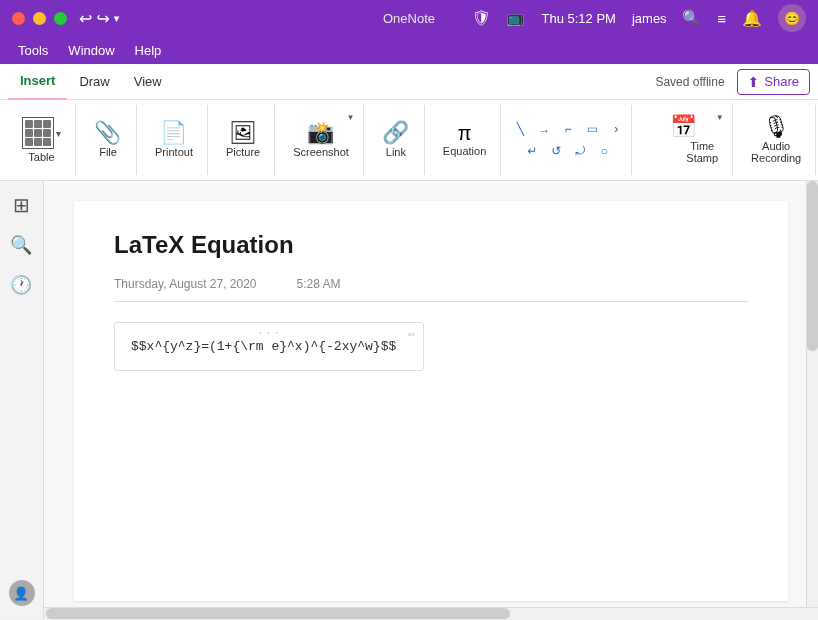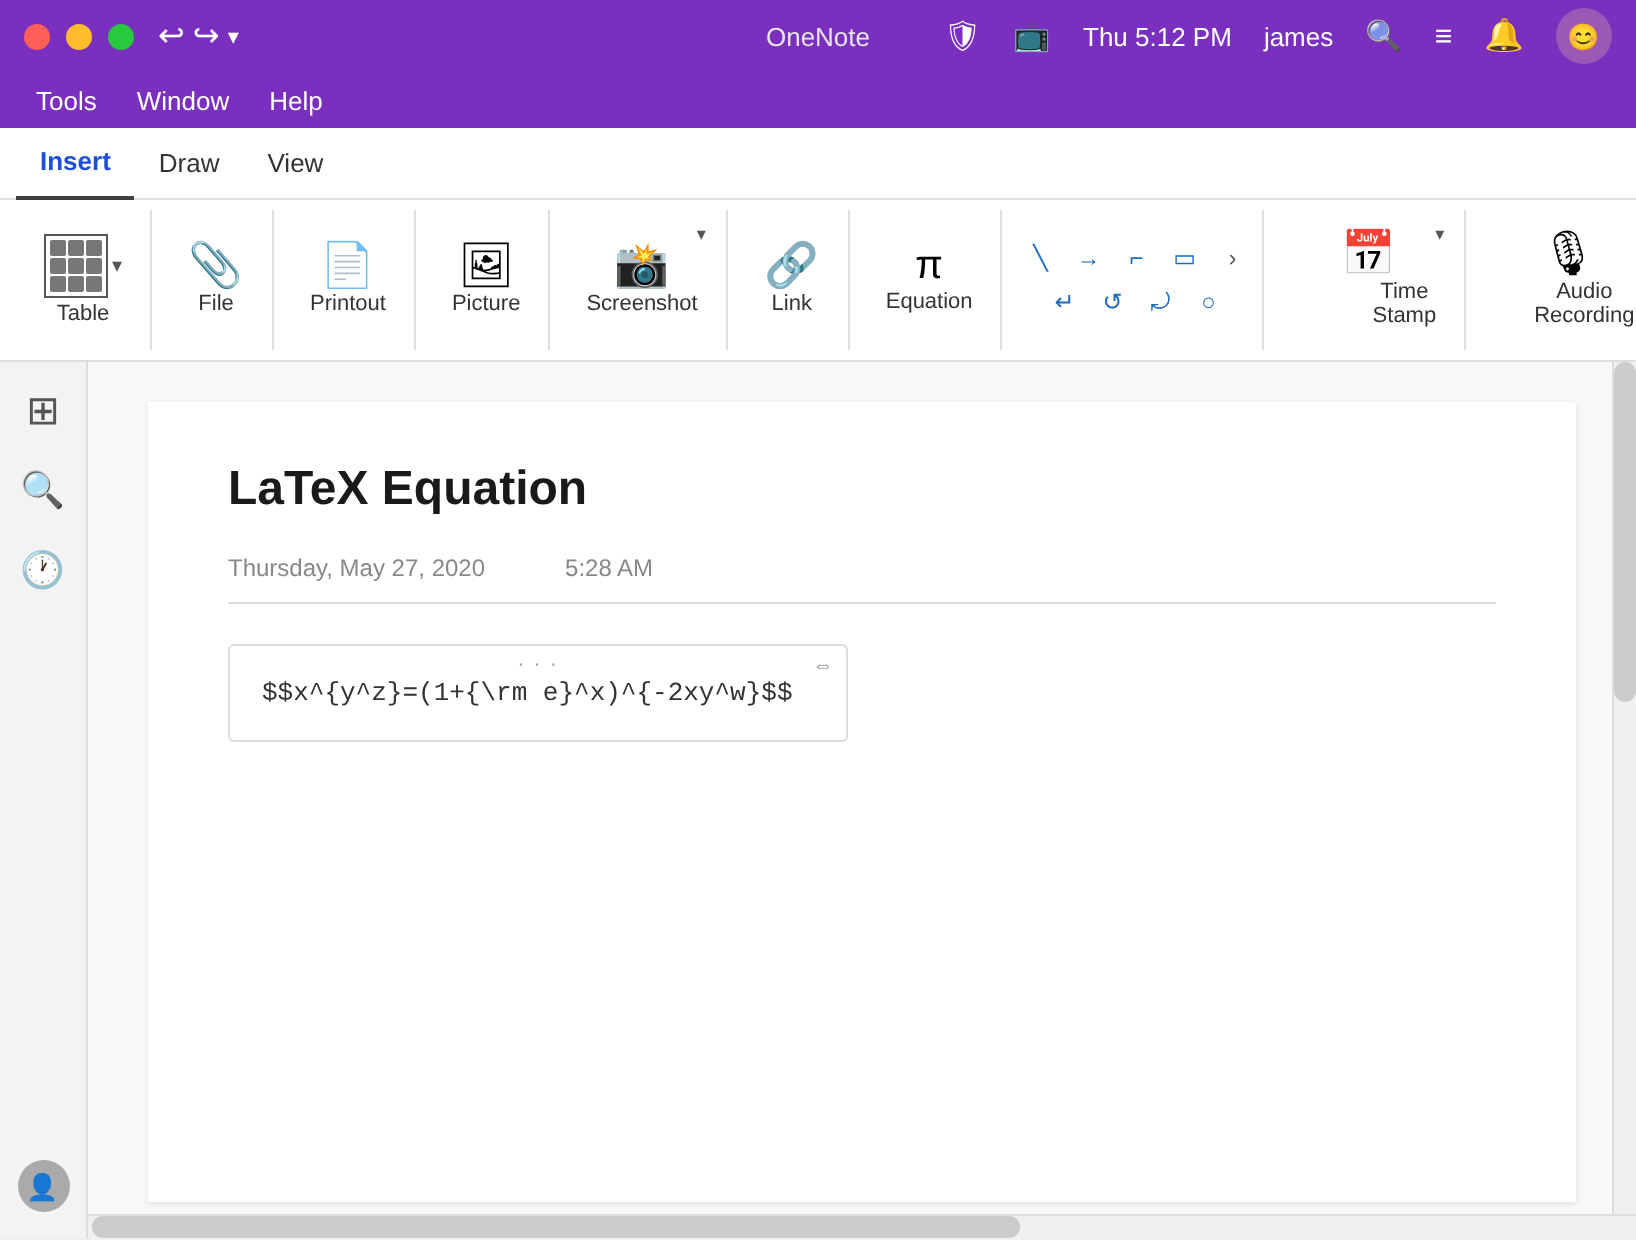--- a/index.html
+++ b/index.html
@@ -54,22 +54,22 @@
     .ribbon-tab {
       font-size: 13px;
       padding: 0 12px;
       height: 36px;
       display: flex;
       align-items: center;
       cursor: pointer;
       color: #333;
     }
     .ribbon-tab.active {
-      color: #1d4ed8;
-      border-bottom: 2px solid #404040;
+      color: #15803d;
+      border-bottom: 2px solid #f9a8d4;
       font-weight: 600;
     }
     .ribbon-right { display: flex; align-items: center; gap: 12px; }
     .saved-offline { font-size: 12px; color: #555; }
     .share-btn {
       display: flex; align-items: center; gap: 5px;
       border: 1px solid #7B2FBE; border-radius: 4px;
       padding: 4px 10px; cursor: pointer; color: #7B2FBE; font-size: 13px;
       background: white;
     }
@@ -193,20 +193,27 @@
   <div class="menu-item">Help</div>
 </div>
 
 <div class="ribbon">
   <div class="ribbon-tabs">
     <div class="ribbon-tab-group">
       <div class="ribbon-tab active">Insert</div>
       <div class="ribbon-tab">Draw</div>
       <div class="ribbon-tab">View</div>
     </div>
+    <div class="ribbon-right">
+      <span class="saved-offline">Saved offline</span>
+      <button class="share-btn">
+        <span style="font-size:14px;">⬆</span>
+        <span>Share</span>
+      </button>
+    </div>
   </div>
 
   <div class="ribbon-content">
 
     <div class="ribbon-group">
       <div class="table-btn-wrap">
         <div style="display:flex;align-items:center;gap:2px;">
           <div class="table-icon">
             <div class="table-cell"></div>
               <div class="table-cell"></div>
@@ -296,21 +303,21 @@
       <button class="ribbon-btn ribbon-btn-large" style="position:relative;">
         <span class="ribbon-btn-icon">📅</span>
         <span class="ribbon-btn-label" style="text-align:center;font-size:11px;color:#333;margin-left:36px;">Time<br>Stamp</span>
         <span style="position:absolute;top:2px;right:2px;font-size:9px;color:#555;">▾</span>
       </button>
     </div>
 
     <div class="ribbon-group">
       <button class="ribbon-btn ribbon-btn-large">
         <span class="ribbon-btn-icon">🎙</span>
-        <span class="ribbon-btn-label" style="text-align:center;font-size:11px;color:#333;margin-left:16px;">Audio<br>Recording</span>
+        <span class="ribbon-btn-label" style="text-align:center;font-size:11px;color:#333;">Audio<br>Recording</span>
       </button>
     </div>
 
     <div class="ribbon-group">
       <button class="ribbon-btn ribbon-btn-large">
         <span class="ribbon-btn-icon">📋</span>
         <span class="ribbon-btn-label" style="text-align:center;font-size:11px;color:#333;">Meeting<br>Details</span>
       </button>
     </div>
 
@@ -325,21 +332,21 @@
     <div class="sidebar-icon" style="font-size:18px;">🕐</div>
     <div class="sidebar-bottom sidebar-icon">
       <div style="width:26px;height:26px;background:#aaa;border-radius:50%;display:flex;align-items:center;justify-content:center;font-size:13px;color:white;">👤</div>
     </div>
   </div>
 
   <div class="content-area">
     <div class="page-container">
       <h1 class="page-title">LaTeX Equation</h1>
       <div class="page-meta">
-        <span>Thursday, May 27, 2020</span>
+        <span>Thursday, August 27, 2020</span>
         <span>5:28 AM</span>
       </div>
       <div class="equation-block">
         <span class="equation-handle">· · ·</span>
         <span class="equation-resize">⇔</span>
         <div class="equation-text">$$x^{y^z}=(1+{\rm e}^x)^{-2xy^w}$$</div>
       </div>
     </div>
   </div>
 

